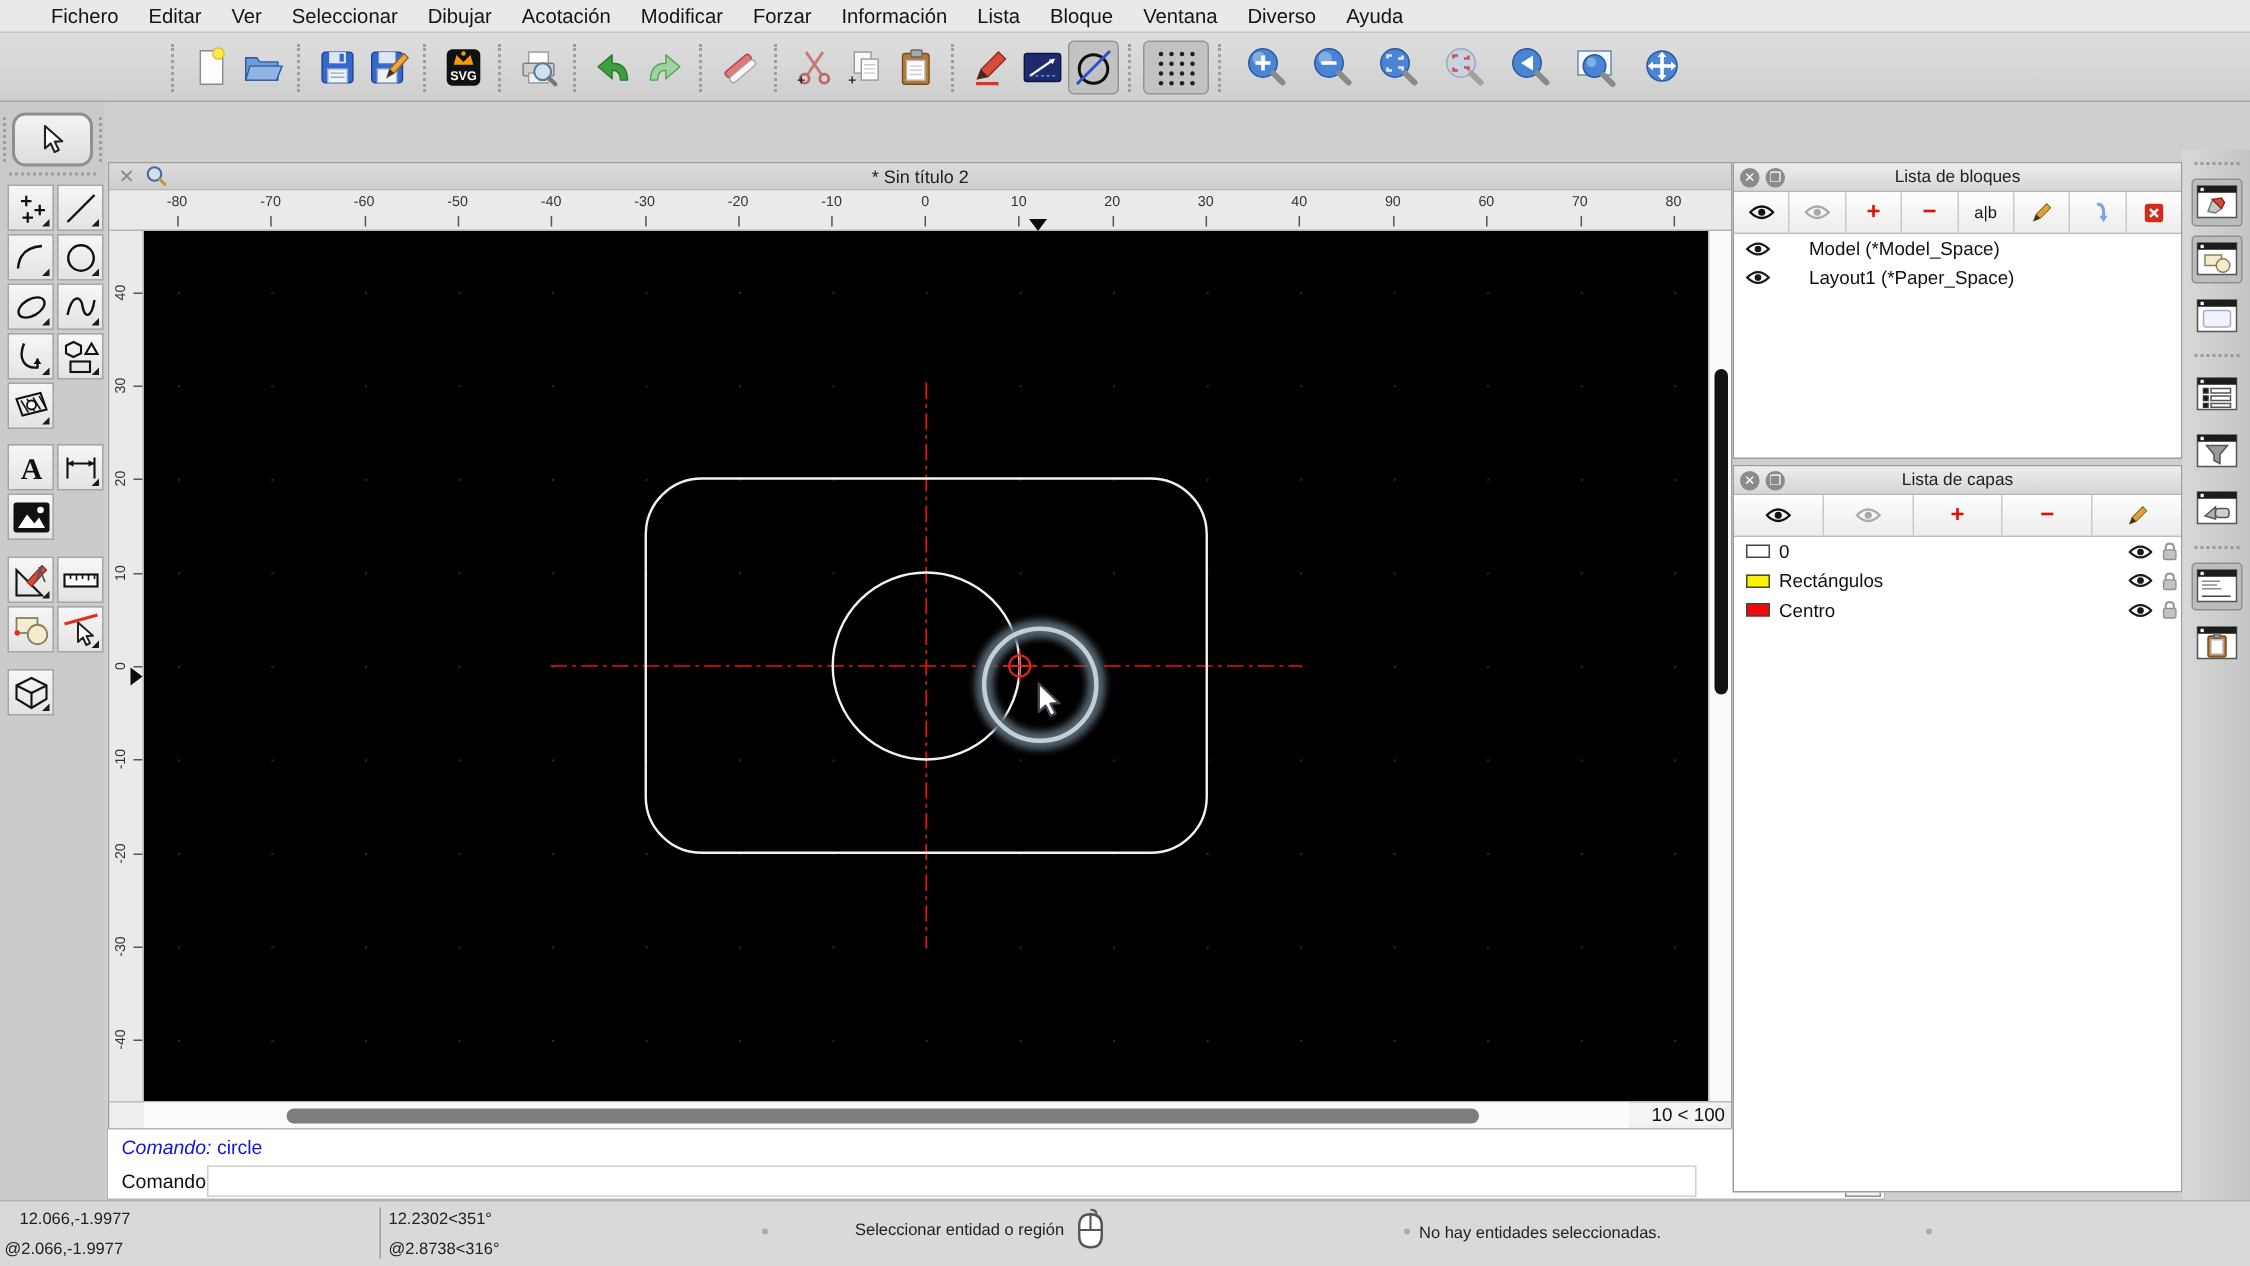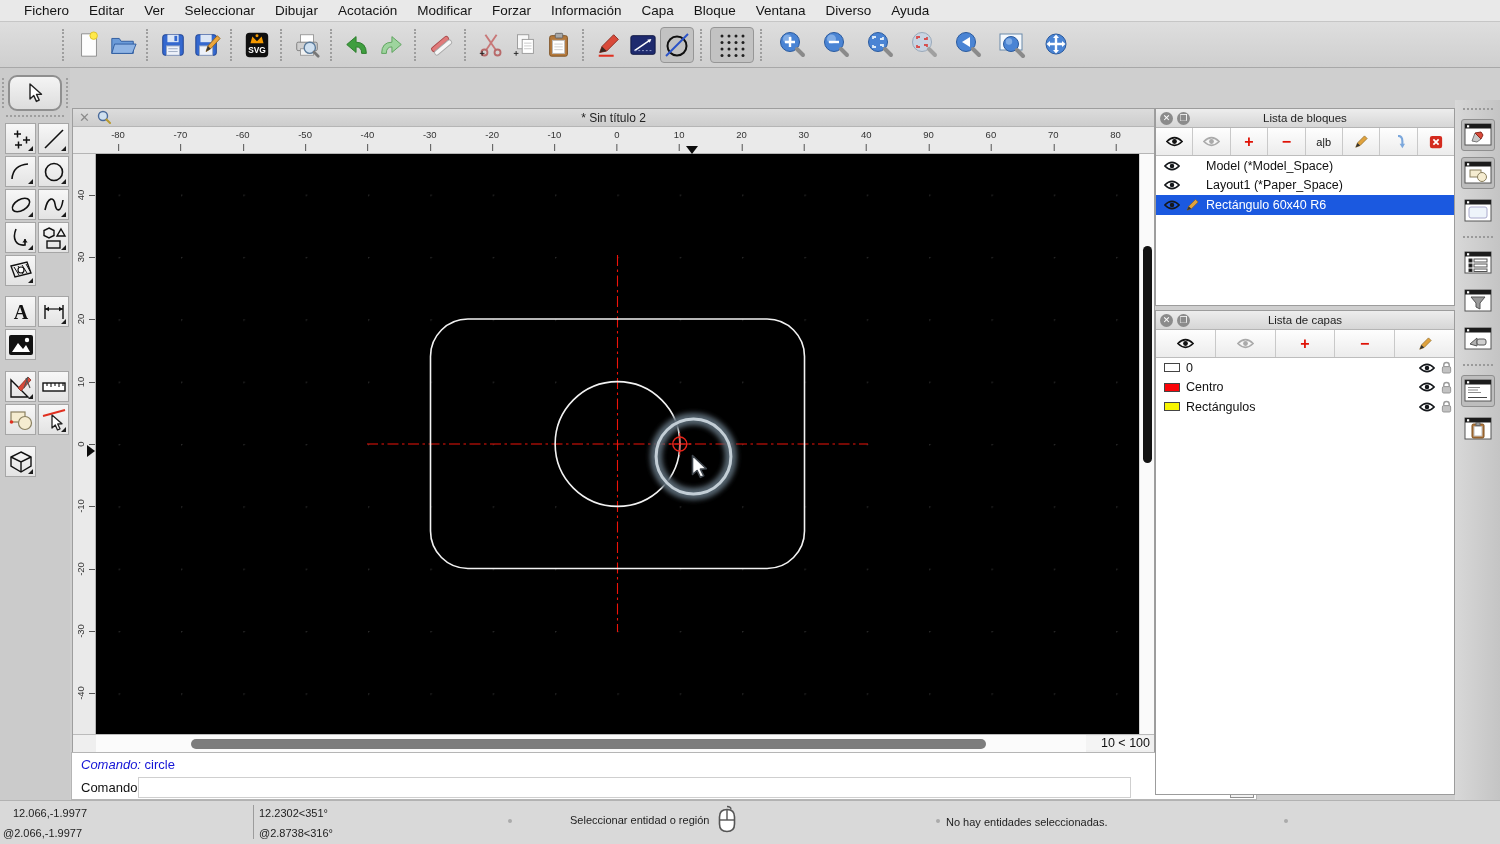--- a/index.html
+++ b/index.html
@@ -1,26 +1,26 @@
 <!DOCTYPE html>
 <html><head>
 <meta charset="utf-8">
 <style>
   html,body{margin:0;padding:0;}
   body{width:1500px;height:844px;position:relative;overflow:hidden;background:#cfcfcf;
        font-family:"Liberation Sans","DejaVu Sans",sans-serif;color:#111;}
   
   #menubar{position:absolute;left:0;top:0;width:1500px;height:22px;background:#e9e9e9;
-           border-bottom:1px solid #c6c6c6;display:flex;align-items:center;padding-left:14px;
+           border-bottom:1px solid #c6c6c6;display:flex;align-items:center;padding-left:24px;
            font-size:13.5px;color:#141414;box-sizing:border-box;}
   #menubar .mi{padding:0 10px;white-space:nowrap;}
   
   #toolbar{position:absolute;left:0;top:22px;width:1500px;height:46px;
            background:linear-gradient(#dedede,#cfcfcf);border-bottom:1px solid #a8a8a8;
-           display:flex;align-items:center;padding-left:56px;box-sizing:border-box;}
+           display:flex;align-items:center;padding-left:108px;box-sizing:border-box;}
   .tbsep{width:2px;height:32px;border-left:2px dotted #9e9e9e;margin:0 6px;}
   .tb{width:34px;height:38px;display:flex;align-items:center;justify-content:center;flex:none;}
   .tb.pressed{background:#c2c2c2;border:1px solid #969696;border-radius:4px;height:36px;box-sizing:border-box;}
   .tb.wide{width:44px;}
   .tb.z{margin:0 5px;}
   
   #palette{position:absolute;left:0;top:68px;width:70px;height:732px;background:#cbcbcb;}
   #sel-arrow-btn{position:absolute;left:8px;top:7px;width:54px;height:36px;border:2px solid #8f8f8f;
     border-radius:9px;background:linear-gradient(#f4f4f4,#ddd);display:flex;align-items:center;justify-content:center;box-sizing:border-box;}
   .pdots{position:absolute;border-top:2px dotted #9e9e9e;}
@@ -110,21 +110,21 @@
 
 <span class="mi">Fichero</span>
     <span class="mi">Editar</span>
     <span class="mi">Ver</span>
     <span class="mi">Seleccionar</span>
     <span class="mi">Dibujar</span>
     <span class="mi">Acotación</span>
     <span class="mi">Modificar</span>
     <span class="mi">Forzar</span>
     <span class="mi">Información</span>
-    <span class="mi">Capa</span>
+    <span class="mi">Lista</span>
     <span class="mi">Bloque</span>
     <span class="mi">Ventana</span>
     <span class="mi">Diverso</span>
     <span class="mi">Ayuda</span>
   </div>
 
 <div id="toolbar">
   <div class="tbsep"></div>
   <div class="tb">
       <svg width="28" height="28" viewBox="0 0 30 30">
@@ -603,35 +603,20 @@
         <span class="eye">
           <svg width="16" height="10" viewBox="0 0 20 12">
             <path d="M1 6 Q10 -3 19 6 Q10 15 1 6Z" fill="none" stroke="#15181c" stroke-width="1.9"></path>
             <circle cx="10" cy="6" r="2.8" fill="#15181c"></circle>
           </svg>
         </span>
 
         <span class="rlabel">Layout1 (*Paper_Space)</span>
       </div>
 
-      <div class="brow selected">
-        <span class="eye">
-          <svg width="16" height="10" viewBox="0 0 20 12">
-            <path d="M1 6 Q10 -3 19 6 Q10 15 1 6Z" fill="none" stroke="#15181c" stroke-width="1.9"></path>
-            <circle cx="10" cy="6" r="2.8" fill="#15181c"></circle>
-          </svg>
-        </span>
-        <span class="pen">
-          <svg width="14" height="12" viewBox="0 0 16 14">
-            <path d="M1 13 L3 8.5 L11 0.5 L14 3.5 L6 11.5 Z" fill="#e0a23c" stroke="#8a6420" stroke-width="0.8"></path>
-            <path d="M1 13 L3 8.5 L6 11.5 Z" fill="#333"></path>
-          </svg>
-        </span>
-        <span class="rlabel">Rectángulo 60x40 R6</span>
-      </div>
     </div>
 </div>
 
 <div class="panel" id="layers-panel" style="top:310px;height:485px;">
   <div class="ptitle">
     <span class="pbtn-close">✕</span>
     <span class="pbtn-float">❐</span>
     <span>Lista de capas</span>
   </div>
   <div class="ptools">
@@ -670,40 +655,40 @@
         </span>
         <span class="lock">
           <svg width="11" height="13" viewBox="0 0 12 14">
             <path d="M3 6 V4.5 Q3 1.5 6 1.5 Q9 1.5 9 4.5 V6" fill="none" stroke="#9b9b9b" stroke-width="1.6"></path>
             <rect x="1.5" y="6" width="9" height="7" rx="1.5" fill="#c2c2c2" stroke="#8f8f8f"></rect>
           </svg>
         </span>
       </div>
 
       <div class="lrow">
-        <span class="swatch" style="background: rgb(251, 4, 8);"></span>
-        <span class="rlabel">Centro</span>
+        <span class="swatch" style="background: rgb(248, 244, 0);"></span>
+        <span class="rlabel">Rectángulos</span>
 
         <span class="eye">
           <svg width="16" height="10" viewBox="0 0 20 12">
             <path d="M1 6 Q10 -3 19 6 Q10 15 1 6Z" fill="none" stroke="#15181c" stroke-width="1.9"></path>
             <circle cx="10" cy="6" r="2.8" fill="#15181c"></circle>
           </svg>
         </span>
         <span class="lock">
           <svg width="11" height="13" viewBox="0 0 12 14">
             <path d="M3 6 V4.5 Q3 1.5 6 1.5 Q9 1.5 9 4.5 V6" fill="none" stroke="#9b9b9b" stroke-width="1.6"></path>
             <rect x="1.5" y="6" width="9" height="7" rx="1.5" fill="#c2c2c2" stroke="#8f8f8f"></rect>
           </svg>
         </span>
       </div>
 
       <div class="lrow">
-        <span class="swatch" style="background: rgb(248, 244, 0);"></span>
-        <span class="rlabel">Rectángulos</span>
+        <span class="swatch" style="background: rgb(251, 4, 8);"></span>
+        <span class="rlabel">Centro</span>
 
         <span class="eye">
           <svg width="16" height="10" viewBox="0 0 20 12">
             <path d="M1 6 Q10 -3 19 6 Q10 15 1 6Z" fill="none" stroke="#15181c" stroke-width="1.9"></path>
             <circle cx="10" cy="6" r="2.8" fill="#15181c"></circle>
           </svg>
         </span>
         <span class="lock">
           <svg width="11" height="13" viewBox="0 0 12 14">
             <path d="M3 6 V4.5 Q3 1.5 6 1.5 Q9 1.5 9 4.5 V6" fill="none" stroke="#9b9b9b" stroke-width="1.6"></path>

